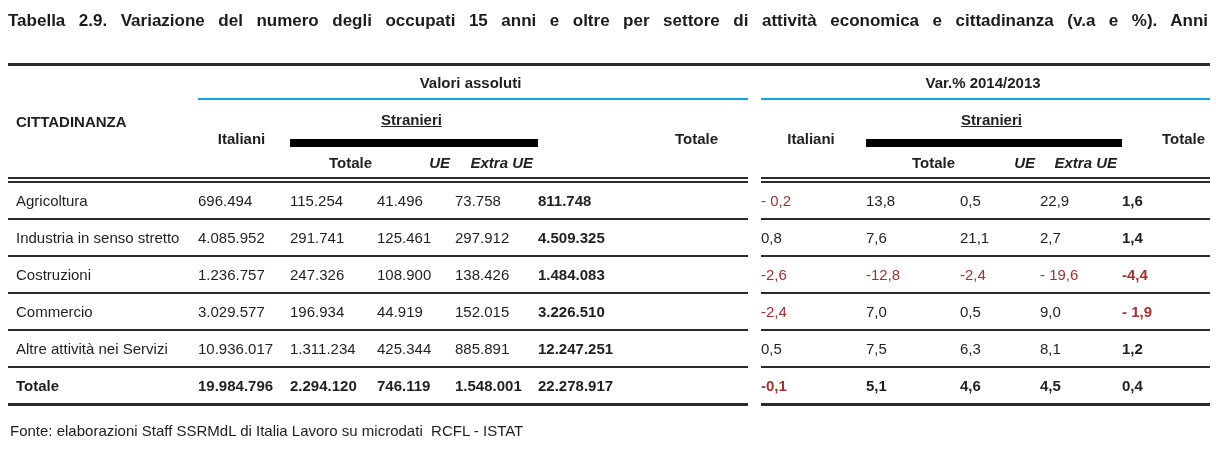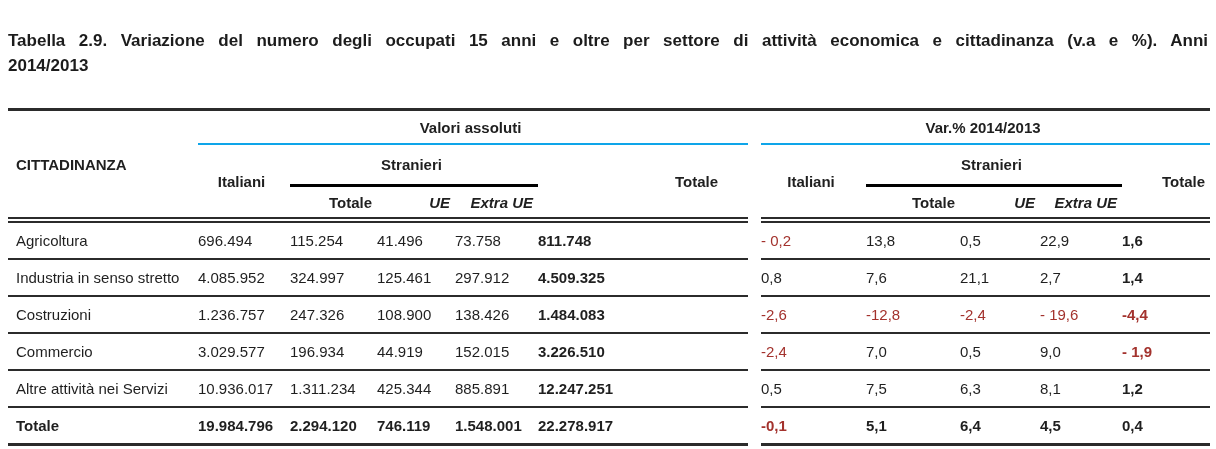--- a/index.html
+++ b/index.html
@@ -5,21 +5,21 @@
   html,body{margin:0;padding:0;}
   body{
     width:1216px;height:449px;overflow:hidden;
     background:#ffffff;color:#1f1f1f;
     font-family:"Liberation Sans", sans-serif;
   }
   .page{padding:8px 8px 0 8px;}
 
   
   .title{font-weight:bold;font-size:17px;line-height:25px;color:#1c1c1c;}
-  .title .l1{text-align:justify;text-align-last:justify;margin-top:20px;}
+  .title .l1{text-align:justify;text-align-last:justify;}
   .title .l2{text-align:left;}
 
   
   table{
     border-collapse:collapse;table-layout:fixed;
     width:1202px;margin-top:30px;
     border-top:3px solid #2b2b2b;
   }
   th,td{
     font-size:15px;font-weight:normal;
@@ -28,21 +28,21 @@
   }
   thead th{font-weight:bold;}
   .r1 th{height:32px;}
   .r2 th{height:39px;}
   .r3 th{height:30px;}
   tbody td{height:35px;border-bottom:2px solid #2b2b2b;}
 
   .h-cit{text-align:left;padding-left:8px;border-bottom:6px double #2b2b2b;margin-left:16px;}
   .g-title{border-bottom:2px solid #0ea5e9;}
   .h-it{text-align:center;border-bottom:6px double #2b2b2b;}
-  .h-str{text-align:center;border-bottom:3px solid #000000;}
+  .h-str{text-align:center;border-bottom:8px solid #000000;text-decoration:underline;}
   .h-tot{text-align:right;border-bottom:6px double #2b2b2b;}
   .h-sub{text-align:right;border-bottom:6px double #2b2b2b;}
   .hi{font-style:italic;}
 
   td.gap, th.gap{border:none !important;padding:0;}
 
   .lbl{text-align:left;padding-left:8px;}
   .num{}
   .ue,.exue{}
   .vatot{font-weight:bold;padding-right:30px;}
@@ -54,21 +54,20 @@
   
   .fonte{margin-top:16px;padding-left:2px;font-size:15px;color:#1c1c1c;white-space:pre;}
 </style>
 </head>
 <body>
 
 <div class="page">
 
   <div class="title">
     <div class="l1">Tabella 2.9. Variazione del numero degli occupati 15 anni e oltre per settore di attività economica e cittadinanza (v.a e %). Anni</div>
-    <div class="l2">2014/2013</div>
   </div>
 
   <table>
     <colgroup>
       <col style="width:190px">
         <col style="width:92px">
         <col style="width:87px">
         <col style="width:78px">
         <col style="width:83px">
         <col style="width:210px">
@@ -116,21 +115,21 @@
         <td class="num neg">- 0,2</td>
         <td class="num">13,8</td>
         <td class="num ue">0,5</td>
         <td class="num exue">22,9</td>
         <td class="num vartot">1,6</td>
       </tr>
 
       <tr>
         <td class="lbl">Industria in senso stretto</td>
         <td class="num">4.085.952</td>
-        <td class="num">324.997</td>
+        <td class="num">291.741</td>
         <td class="num ue">125.461</td>
         <td class="num exue">297.912</td>
         <td class="num vatot">4.509.325</td>
         <td class="gap"></td>
         <td class="num">0,8</td>
         <td class="num">7,6</td>
         <td class="num ue">21,1</td>
         <td class="num exue">2,7</td>
         <td class="num vartot">1,4</td>
       </tr>
@@ -183,21 +182,21 @@
       <tr class="total-row">
         <td class="lbl">Totale</td>
         <td class="num">19.984.796</td>
         <td class="num">2.294.120</td>
         <td class="num ue">746.119</td>
         <td class="num exue">1.548.001</td>
         <td class="num vatot">22.278.917</td>
         <td class="gap"></td>
         <td class="num neg">-0,1</td>
         <td class="num">5,1</td>
-        <td class="num ue">6,4</td>
+        <td class="num ue">4,6</td>
         <td class="num exue">4,5</td>
         <td class="num vartot">0,4</td>
       </tr>
 
     </tbody>
   </table>
 
   <div class="fonte">Fonte: elaborazioni Staff SSRMdL di Italia Lavoro su microdati  RCFL - ISTAT</div>
 
 </div>

